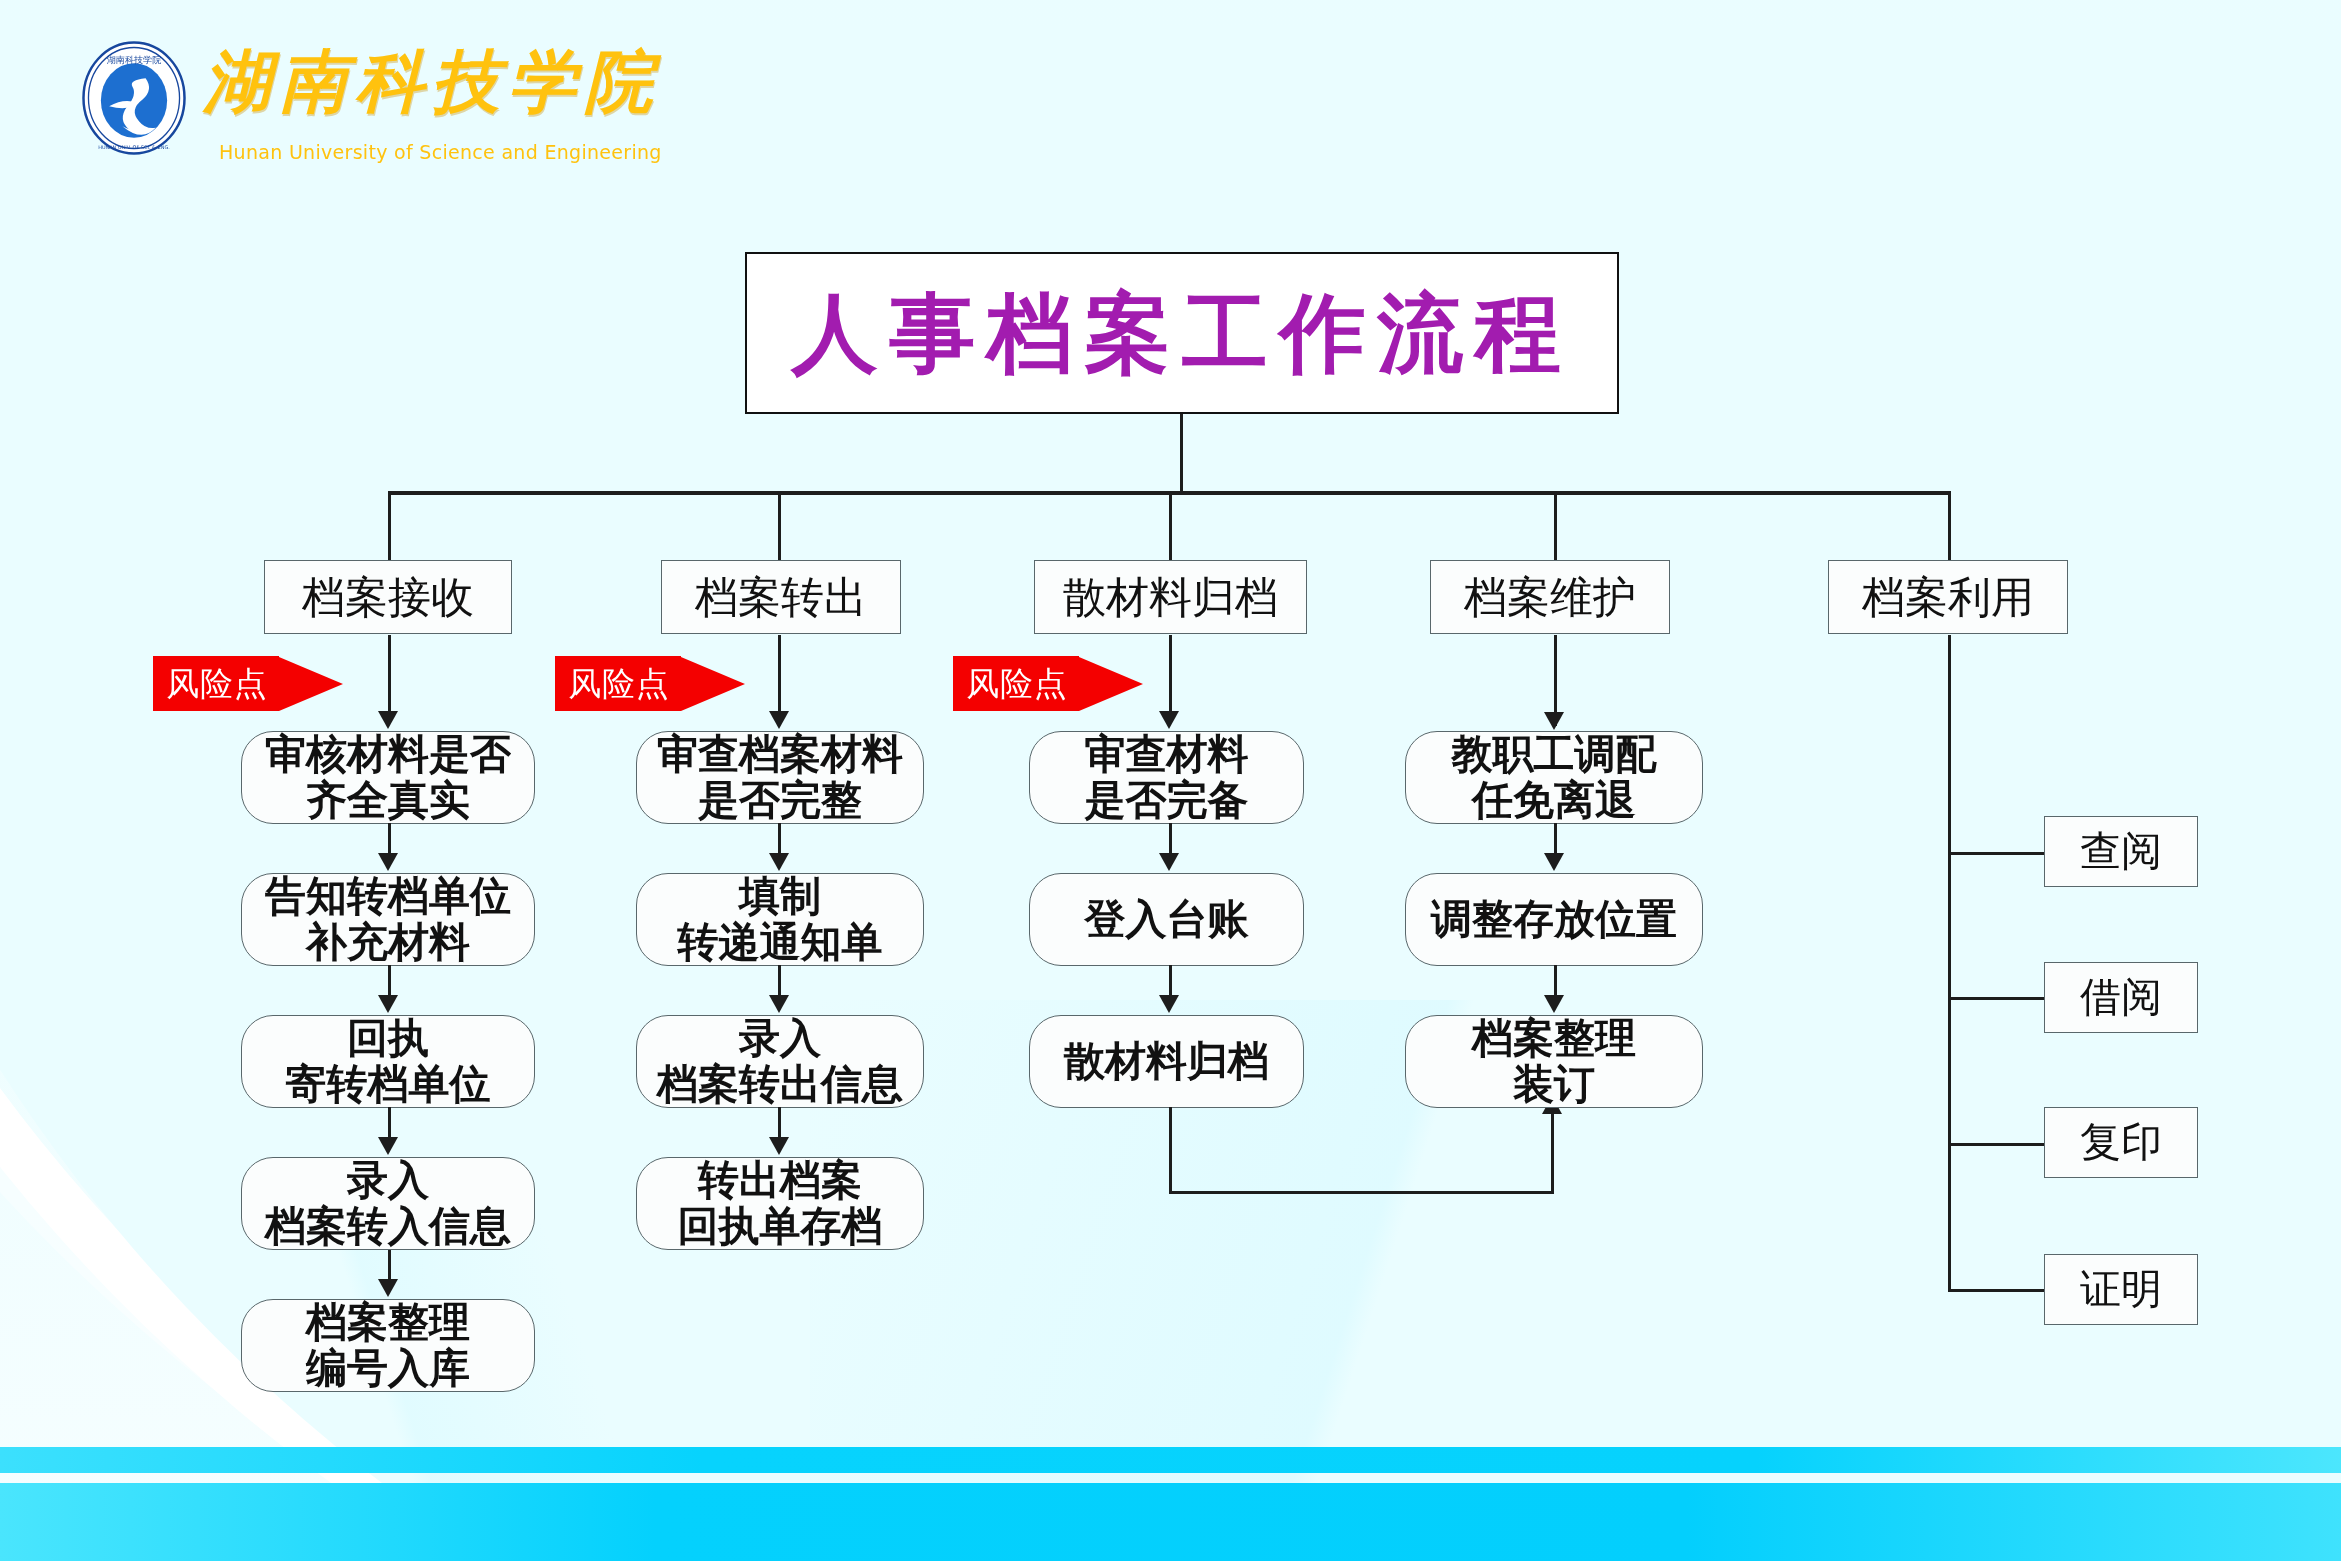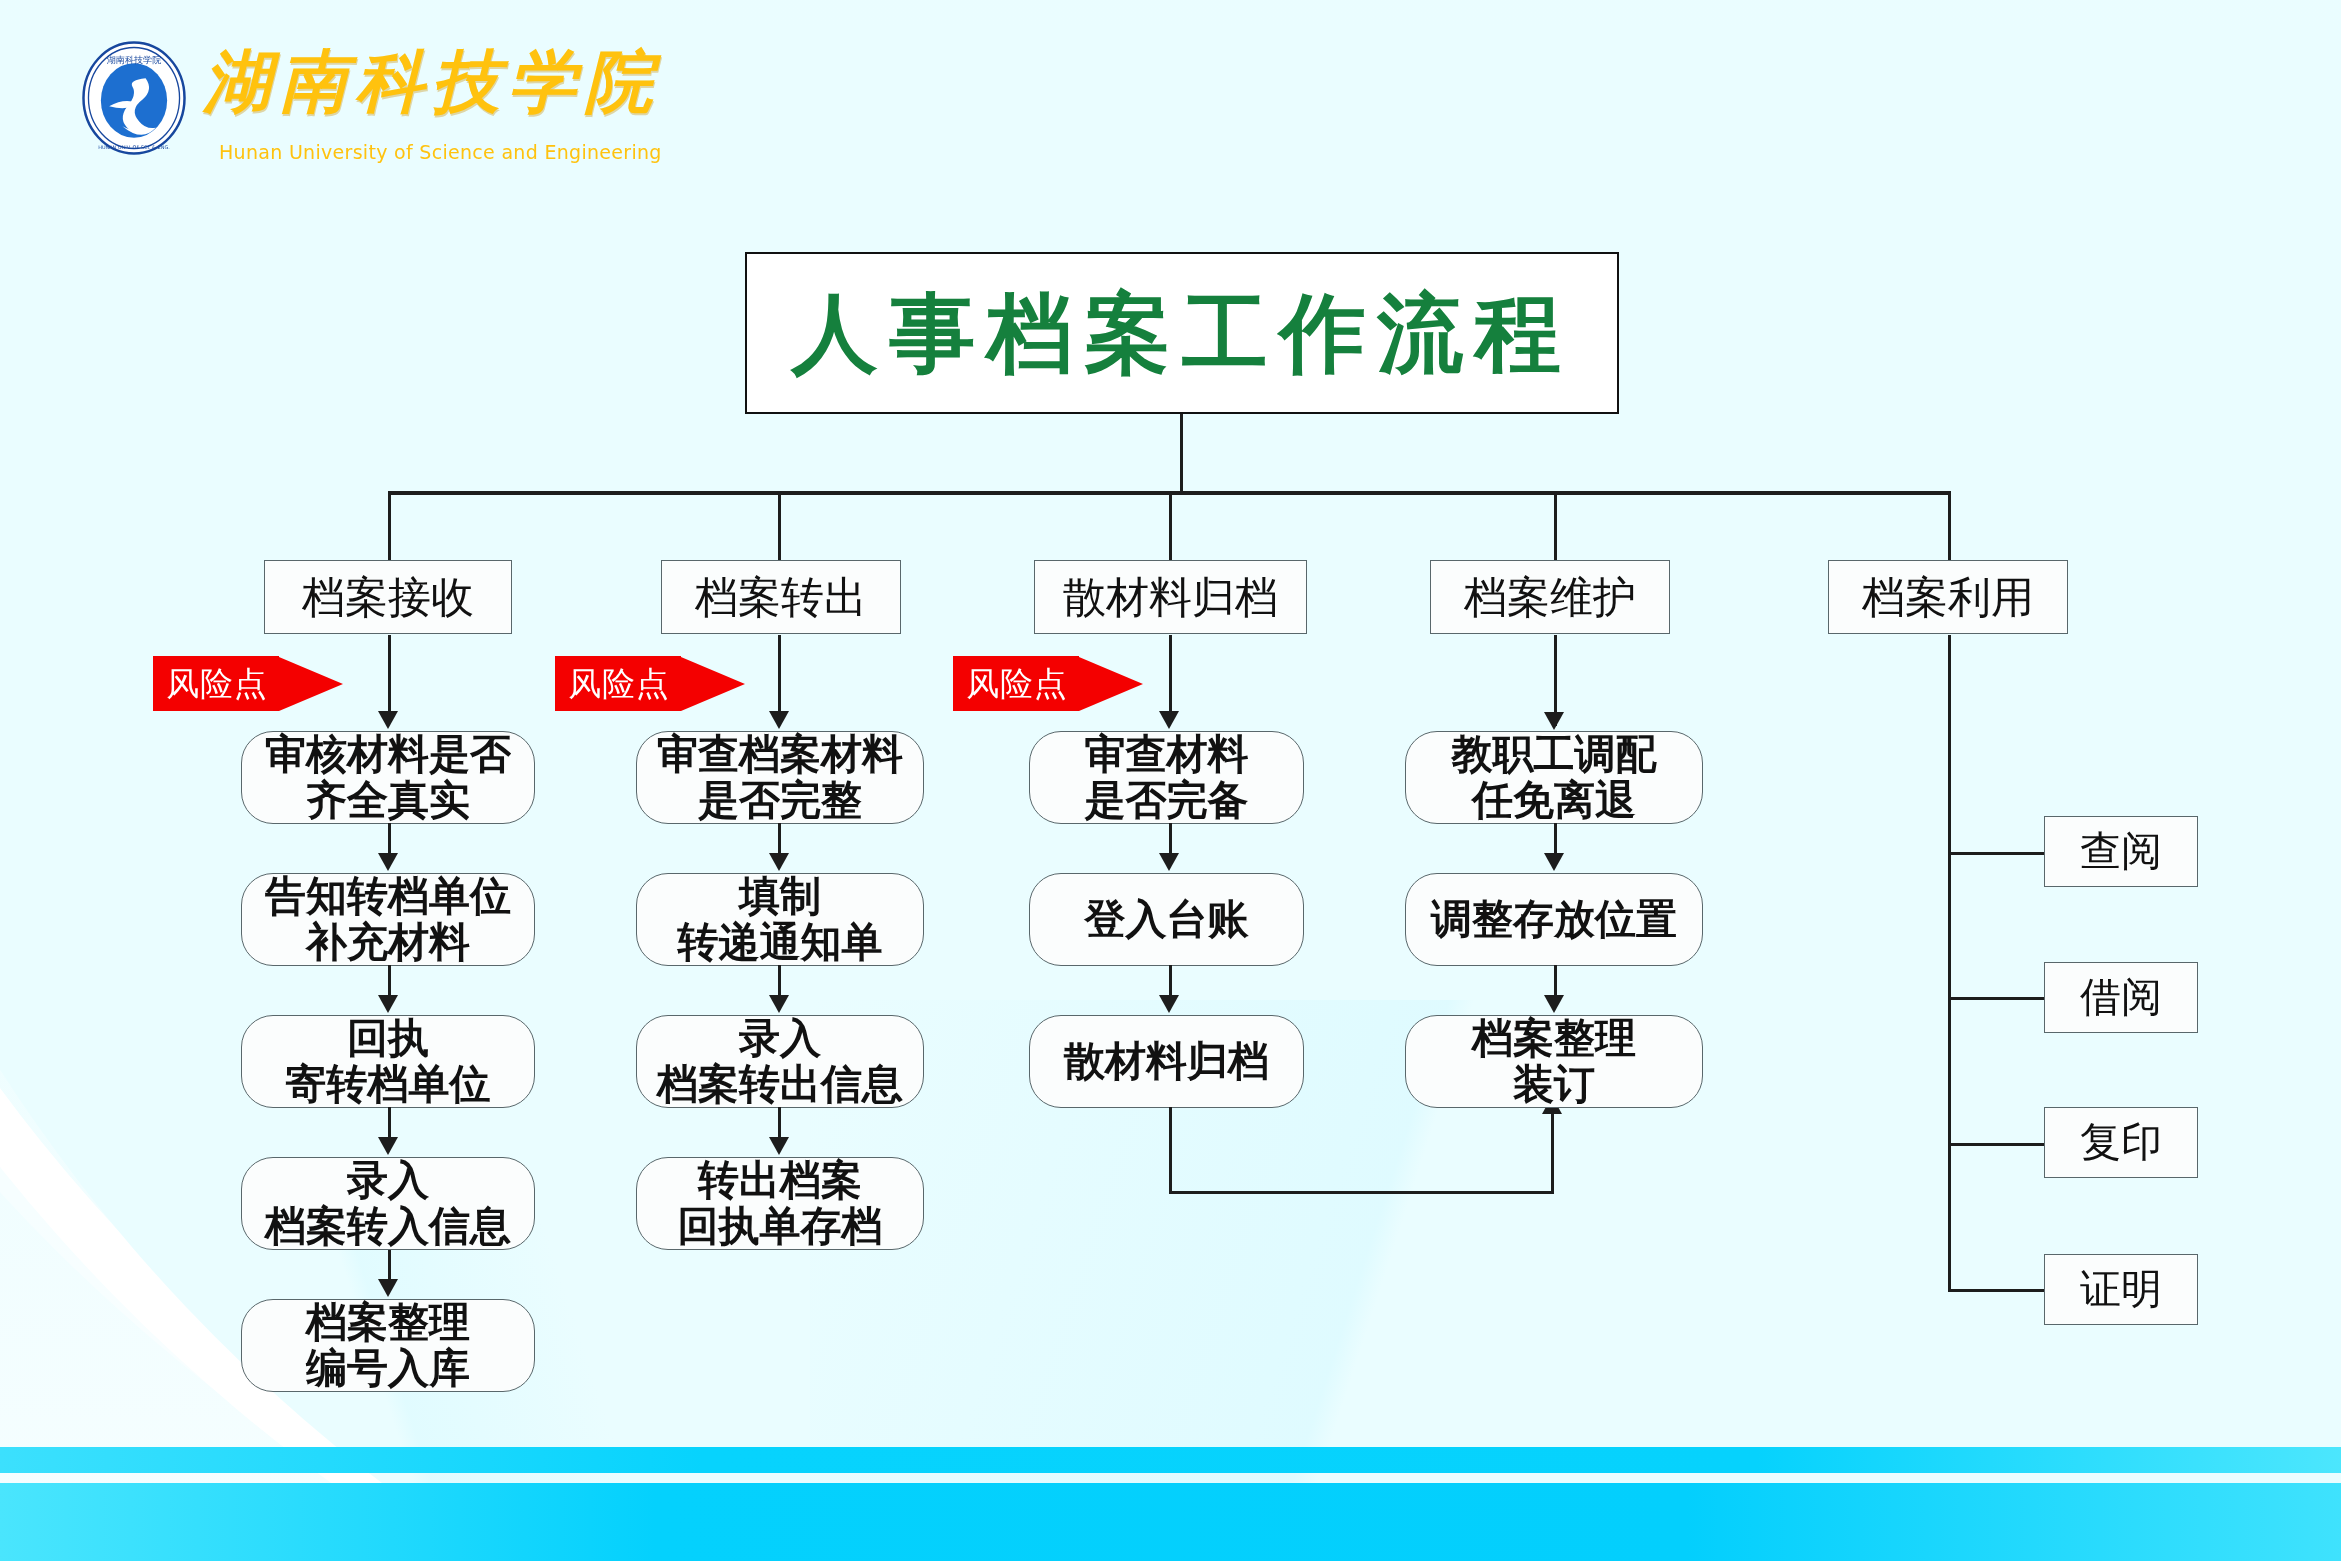--- a/index.html
+++ b/index.html
@@ -51,21 +51,21 @@
 
   
   #flow{position:absolute;left:0;top:0;width:2342px;height:1562px;}
   .node{position:absolute;background:#fdfdfd;border:1.7px solid #2b2b2b;
     display:flex;align-items:center;justify-content:center;text-align:center;
     box-sizing:border-box;color:#111;line-height:1.12;}
   .node.thin{border:1.2px solid #59676b;background:#fbfdfd;}
   .node span{display:block;white-space:pre-line;}
 
   .title-node{left:745px;top:252px;width:874px;height:162px;border:2.5px solid #111;background:#ffffff;}
-  .title-node span{color:#15803d;font-family:"DejaVu Serif","Liberation Serif",serif;
+  .title-node span{color:#a21caf;font-family:"DejaVu Serif","Liberation Serif",serif;
     font-weight:700;font-size:86px;letter-spacing:11.6px;line-height:1.05;}
 
   .cat{height:74px;font-size:43px;font-weight:400;}
   .step{font-size:41px;font-weight:700;border-radius:32px;}
   .leafbox{width:154px;height:71px;font-size:41px;font-weight:400;}
 
   
   .risk{position:absolute;height:55px;display:flex;align-items:center;}
   .risk .body{height:55px;background:#f40000;display:flex;align-items:center;
     padding:0 11.6px 0 13.2px;box-sizing:border-box;}

